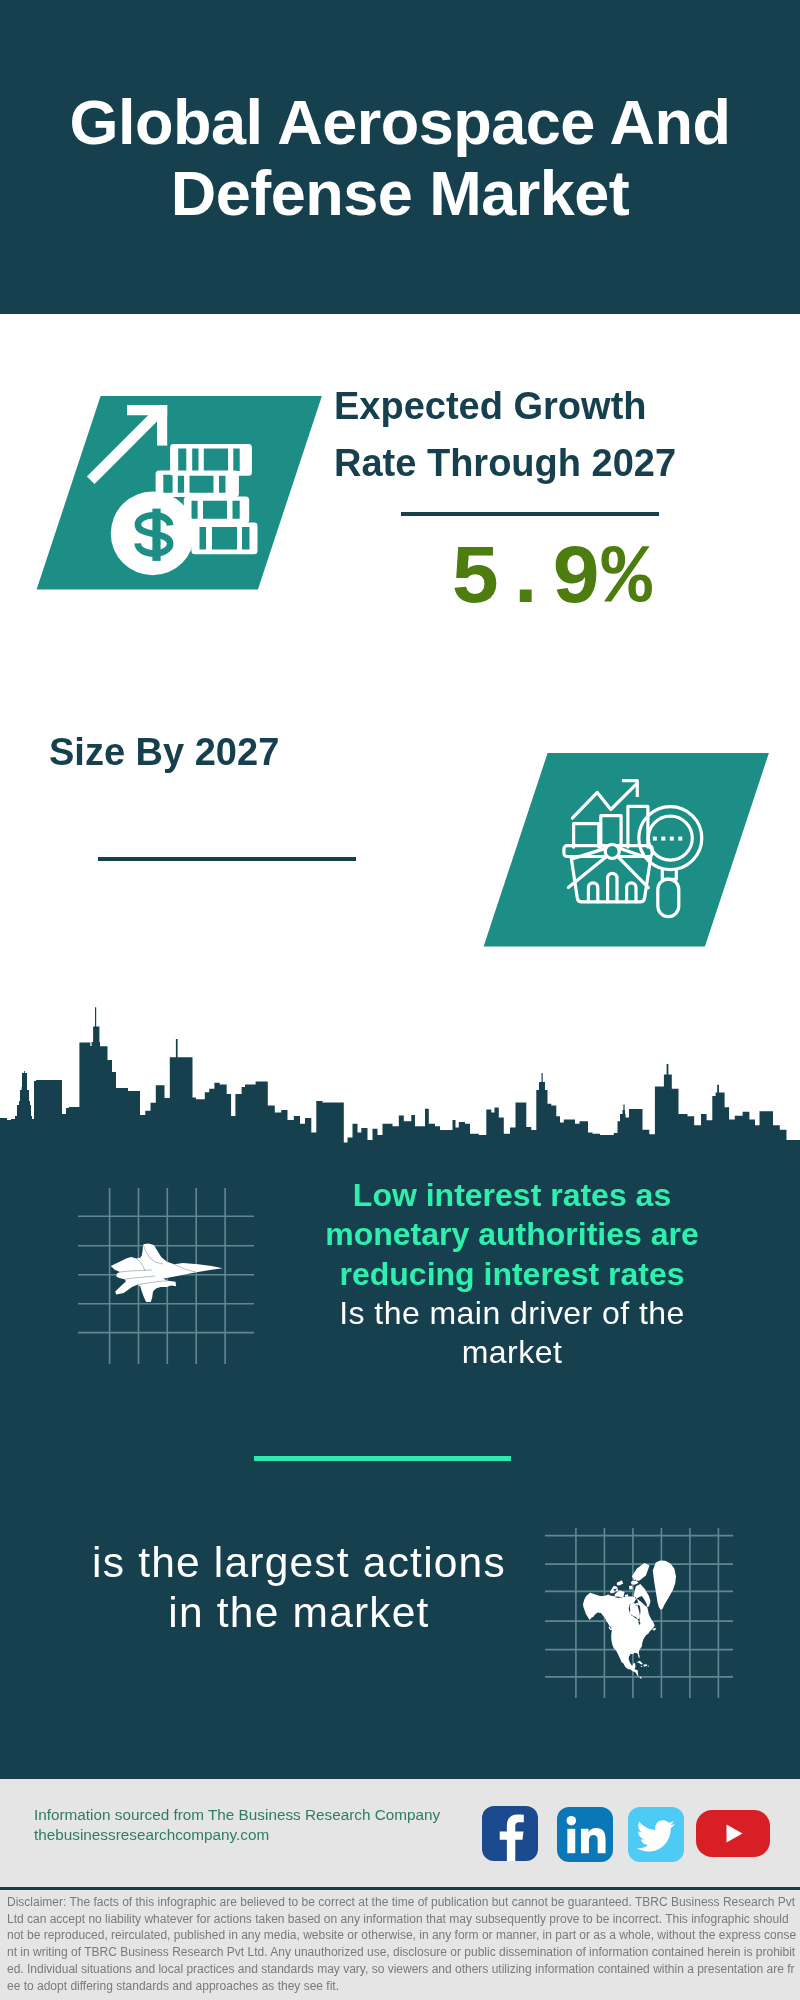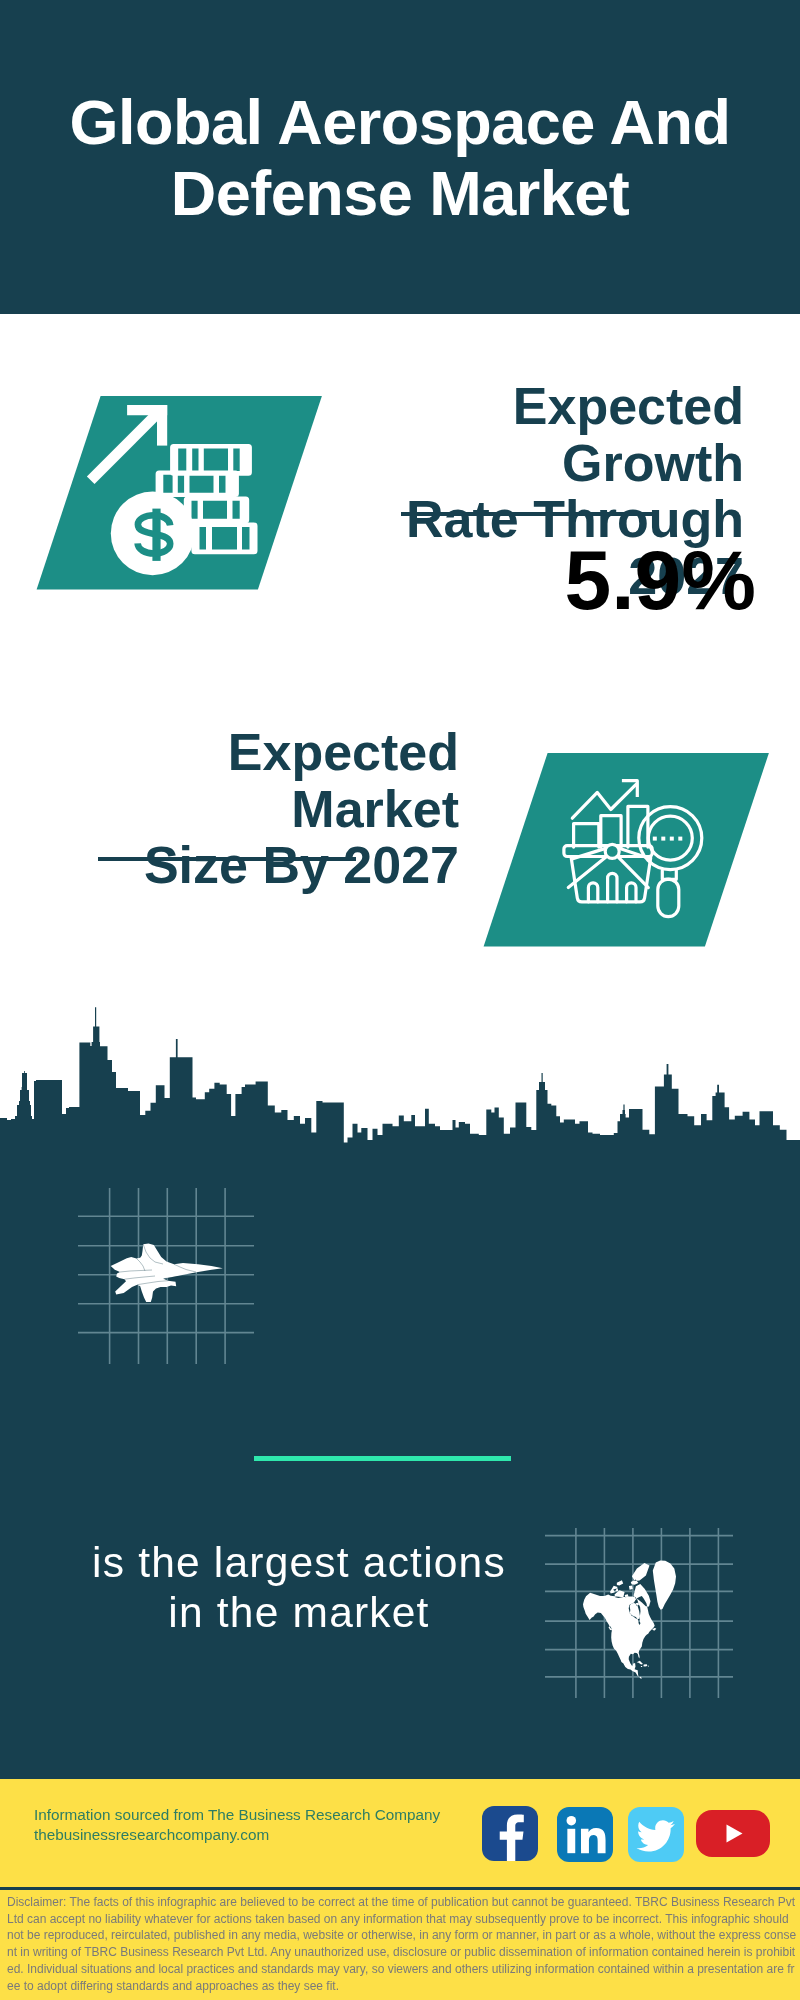--- a/index.html
+++ b/index.html
@@ -8,39 +8,39 @@
   .page { position:relative; width:800px; height:2000px; }
 
   
   .header { position:absolute; left:0; top:0; width:800px; height:314px; background:#17404f; }
   .header h1 { position:absolute; left:0; top:87px; width:800px; text-align:center;
     color:#fff; font-size:63px; font-weight:bold; line-height:70.5px; letter-spacing:-0.5px; }
 
   
   .white-mid { position:absolute; left:0; top:314px; width:800px; height:686px; background:#fff; }
 
-  .stat-label { position:absolute; color:#17404f; font-weight:bold; font-size:52px; line-height:56.6px; text-align:right; }
+  .stat-label { position:absolute; color:#17404f; font-weight:bold; font-size:38px; line-height:56.6px; text-align:left; }
   .rule { position:absolute; background:#17404f; height:4px; }
-  .stat-value { position:absolute; color:#000000; font-weight:bold; text-align:right; }
+  .stat-value { position:absolute; color:#4d7c0f; font-weight:bold; text-align:center;font-family:Liberation Mono, monospace; }
 
   
   .dark-mid { position:absolute; left:0; top:1144px; width:800px; height:635px; background:#17404f; }
   .skyline { position:absolute; left:0; top:0; width:800px; height:160px; }
 
   .blk-text { position:absolute; text-align:center; color:#fff; font-size:42px; line-height:49px; }
   .blk-text .hl { color:#2fefac; font-weight:bold; }
   .blk-text .rl { color:#fff; font-weight:normal; }
   #reg .rl { letter-spacing:1.2px; }
   #drv .rl { letter-spacing:0.45px; }
   .grid-ico { position:absolute; }
 
   .sep { position:absolute; background:#2fe8ad; height:4.5px; }
 
   
-  .footer { position:absolute; left:0; top:1779px; width:800px; height:221px; background:#fde047; }
+  .footer { position:absolute; left:0; top:1779px; width:800px; height:221px; background:#e5e5e5; }
   .src { position:absolute; color:#2e7d63; font-size:15.3px; line-height:20px; }
   .social { position:absolute; width:56px; height:55px; border-radius:12px; display:block; overflow:hidden; text-decoration:none; }
   .disc-line { position:absolute; left:0; width:800px; height:3px; background:#17404f; }
   .disclaimer { position:absolute; color:#7a7a7a; font-size:12px; line-height:16.7px; text-align:left; word-break:break-all; }
 </style>
 </head>
 <body>
 
 <div class="page">
 
@@ -127,21 +127,20 @@
           <g stroke="none" fill="#fff">
             <rect x="653" y="836.5" width="4" height="4"></rect>
             <rect x="661.5" y="836.5" width="4" height="4"></rect>
             <rect x="670" y="836.5" width="4" height="4"></rect>
             <rect x="678.5" y="836.5" width="4" height="4"></rect>
           </g>
         </g>
       </g>
     </svg>
     <div class="stat-label" id="s2l" style="left:49px;top:410px;width:410px">
-        <div>Expected Market</div>
         <div>Size By 2027</div>
       </div>
     <div class="rule" id="r2" style="left:98px;top:543px;width:258px"></div>
   </div>
 
   <svg class="skyline" viewBox="0 0 800 160" width="800" height="160" preserveAspectRatio="none" style="position:absolute;left:0;top:1000px;z-index:3">
     <path id="skypath" fill="#17404f" d="M0 118H7V160H0ZM7 120H11V160H7ZM11 119H15V160H11ZM15 116H32V160H15ZM17 105H31V160H17ZM19 101H30V160H19ZM20 90H29V160H20ZM21.6 87H27V160H21.6ZM23.6 82H25.6V160H23.6ZM22 73H27V160H22ZM24.2 71H25V160H24.2ZM32 119H36V160H32ZM34 81H62V160H34ZM36 80H62V160H36ZM62 114H66V160H62ZM66 108H69V160H66ZM69 107H79.4V160H69ZM79.4 42.5H90.3V160H79.4ZM90.3 46H91.6V160H90.3ZM91.6 41.9H100V160H91.6ZM93.1 26.6H99.4V160H93.1ZM95 7.2H96.2V160H95ZM100 46.2H107.5V160H100ZM107.5 60H112V160H107.5ZM112 72H116V160H112ZM116 88H128V160H116ZM128 91H140V160H128ZM140 115.1H145.3V160H140ZM145.3 110.7H150.5V160H145.3ZM150.5 102.8H155.8V160H150.5ZM155.8 85.3H164.5V160H155.8ZM164.5 98H169.8V160H164.5ZM169.8 57.3H192.5V160H169.8ZM184.7 62.5H192.5V160H184.7ZM175.9 38.9H177.6V160H175.9ZM192.5 97.6H196V160H192.5ZM196 99.3H204.8V160H196ZM204.8 92.3H209.2V160H204.8ZM209.2 88.8H214.4V160H209.2ZM214.4 82.7H219.7V160H214.4ZM219.7 84.4H226.7V160H219.7ZM226.7 94.1H231.1V160H226.7ZM231.1 115.9H235.4V160H231.1ZM235.4 94.1H241.6V160H235.4ZM241.6 87H245V160H241.6ZM245 84.4H255.6V160H245ZM255.6 81.5H267.8V160H255.6ZM267.8 105.4H274.8V160H267.8ZM274.8 112.5H281.3V160H274.8ZM281.3 110H287.5V160H281.3ZM287.5 120H293.8V160H287.5ZM293.8 116H300V160H293.8ZM300 123.8H305V160H300ZM305 118H311.3V160H305ZM311.3 132.5H316.3V160H311.3ZM316.3 101H322.5V160H316.3ZM322.5 102.5H343.8V160H322.5ZM343.8 142.5H347.5V160H343.8ZM347.5 137.5H352.5V160H347.5ZM352.5 123.8H357.5V160H352.5ZM357.5 132.5H361.3V160H357.5ZM361.3 128H367.5V160H361.3ZM367.5 140H372.5V160H367.5ZM372.5 128.8H377.5V160H372.5ZM377.5 135H382.5V160H377.5ZM382.5 123.8H392.5V160H382.5ZM392.5 126.3H398.8V160H392.5ZM398.8 115.5H403.8V160H398.8ZM403.8 121.3H411.3V160H403.8ZM411.3 115H415V160H411.3ZM415 126.3H425V160H415ZM425 108.8H428.8V160H425ZM428.8 123.8H435V160H428.8ZM435 126.3H440V160H435ZM440 130H450V160H440ZM450 130H452.5V160H450ZM452.5 120H455.5V160H452.5ZM455.5 127.5H458.8V160H455.5ZM458.8 122H465V160H458.8ZM465 123.8H470V160H465ZM470 133.8H478.8V160H470ZM478.8 135H486.3V160H478.8ZM486.3 109.5H491.3V160H486.3ZM491.3 112.5H494.5V160H491.3ZM494.5 107.5H498.8V160H494.5ZM498.8 117.5H503.8V160H498.8ZM503.8 133.8H510V160H503.8ZM510 127.5H515.5V160H510ZM515.5 102.5H526.3V160H515.5ZM526.3 127H531.3V160H526.3ZM531.3 130H536.3V160H531.3ZM536.3 90H547.5V160H536.3ZM539 82H545V160H539ZM541.5 73H542.7V160H541.5ZM547.5 103.8H551.3V160H547.5ZM551.3 105.5H556.3V160H551.3ZM556.3 116.3H560V160H556.3ZM560 122.5H563.8V160H560ZM563.8 119.5H575V160H563.8ZM575 123.8H579.5V160H575ZM579.5 121.3H588V160H579.5ZM588 132.5H592.5V160H588ZM592.5 133.8H600V160H592.5ZM600 135H613.8V160H600ZM613.8 133H617.5V160H613.8ZM617.5 121.3H623.4V160H617.5ZM620 114H625.6V160H620ZM622.5 110H625V160H622.5ZM623.4 104.6H624.6V160H623.4ZM625.6 117.4H629V160H625.6ZM629 109H642.5V160H629ZM642.5 129.8H649.3V160H642.5ZM649.3 134.3H654.9V160H649.3ZM654.9 86.6H663.9V160H654.9ZM663.9 74.6H671.8V160H663.9ZM666.6 64H668.4V160H666.6ZM671.8 88.8H678.5V160H671.8ZM678.5 114H687.5V160H678.5ZM687.5 116.3H694.2V160H687.5ZM694.2 125.3H701V160H694.2ZM701 114H706.6V160H701ZM706.6 120.3H712.3V160H706.6ZM712.3 96H715.6V160H712.3ZM715.6 92.6H724.6V160H715.6ZM717.2 84.8H719V160H717.2ZM724.6 107.3H729.1V160H724.6ZM729.1 119.6H734.8V160H729.1ZM734.8 115.8H742.6V160H734.8ZM742.6 111.8H749.4V160H742.6ZM749.4 119.6H755V160H749.4ZM755 125.3H759.5V160H755ZM759.5 111.3H773V160H759.5ZM773 125.3H779.8V160H773ZM779.8 129.8H786.5V160H779.8ZM786.5 139.9H800V160H786.5Z"></path>
   </svg>
   <div class="dark-mid">
     <svg class="grid-ico" id="jet" width="180" height="176" viewBox="0 0 180 176" style="left:76px;top:44px">
@@ -163,20 +162,27 @@
             <path d="M67.2 56.2 L70.0 64.0 L74.0 70.0 L79.0 74.0 L87.0 76.0"></path>
             <path d="M60.5 70.5 L64.0 74.0 L67.0 78.0 L69.0 83.0"></path>
             <path d="M44.0 84.0 L54.0 83.0 L65.0 82.5 L76.0 82.0"></path>
             <path d="M48.5 91.2 L58.0 90.0 L68.0 89.0 L79.0 88.0"></path>
             <path d="M61.2 96.7 L72.0 95.0 L82.0 93.5 L92.0 92.7"></path>
             <path d="M87.5 90.7 L96.0 89.5 L106.0 88.0 L120.0 85.6"></path>
             <path d="M98.0 76.2 L104.0 79.0 L110.0 81.5 L120.0 84.0"></path>
           </g>
         </g>
     </svg>
+    <div class="blk-text" id="drv" style="left:292px;top:32px;width:440px;font-size:32px;line-height:39.3px">
+        <div class="hl">Low interest rates as</div>
+        <div class="hl">monetary authorities are</div>
+        <div class="hl">reducing interest rates</div>
+        <div class="rl">Is the main driver of the</div>
+        <div class="rl">market</div>
+      </div>
     <div class="sep" id="sep1" style="left:254px;top:312px;width:257px"></div>
     <svg class="grid-ico" id="namap" width="190" height="172" viewBox="0 0 190 172" style="left:545px;top:384px">
       <g stroke="#628692" stroke-width="1.6">
         <line x1="30.9" y1="0" x2="30.9" y2="170"></line>
           <line x1="59.4" y1="0" x2="59.4" y2="170"></line>
         <line x1="87.9" y1="0" x2="87.9" y2="170"></line>
           <line x1="116.4" y1="0" x2="116.4" y2="170"></line>
         <line x1="144.9" y1="0" x2="144.9" y2="170"></line>
           <line x1="173.4" y1="0" x2="173.4" y2="170"></line>
         <line x1="0" y1="7.6" x2="188" y2="7.6"></line>

